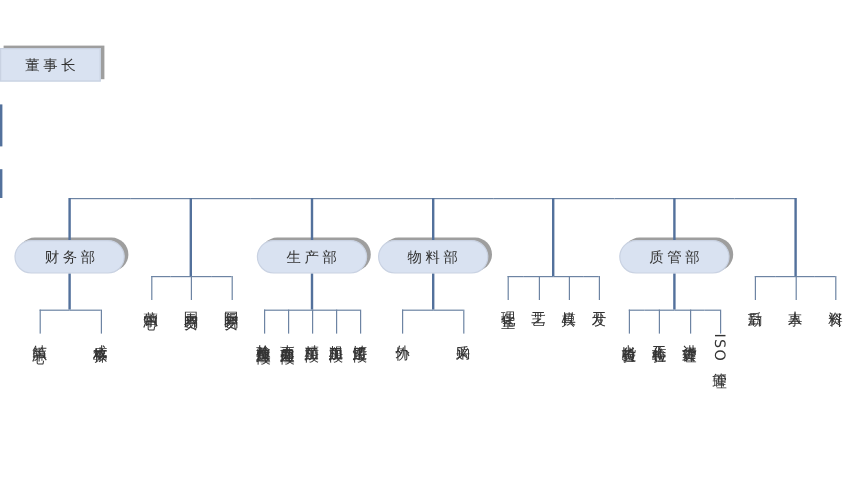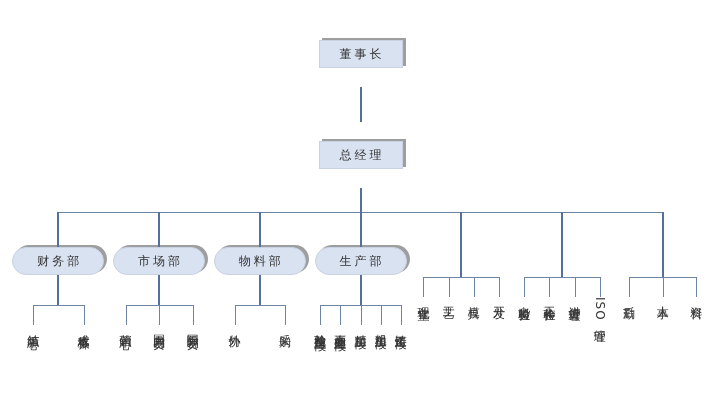--- a/index.html
+++ b/index.html
@@ -14,21 +14,21 @@
     background: #ffffff;
     overflow: hidden;
     font-family: "DejaVu Sans", sans-serif;
     font-size: 12px;
     color: var(--text, #333333);
   }
   
   .top-col {
     display: flex;
     flex-direction: column;
-    align-items: center;
+    align-items: flex-start;
     padding-top: 40px;
     gap: 19px;
   }
   .box {
     box-sizing: border-box;
     height: 28px;
     line-height: 26px;
     text-align: center;
     background: var(--box-fill, #d9e2f1);
     border: 1px solid var(--box-border, #c9d2e2);
@@ -121,97 +121,96 @@
     white-space: nowrap;
   }
 </style>
 </head>
 <body>
 
 <div class="canvas">
   <div class="top-col">
     <div class="box top-box">董事长</div>
     <div class="vstub stub-a"></div>
-    <div class="box top-box">总经理</div>
     <div class="vstub stub-b"></div>
   </div>
   <div class="dept-row" id="deptRow">
       <div class="dept">
         <div class="box dept-box">财务部</div>
         <div class="children">
           <div class="child">
             <div class="vtext">结算中心</div>
           </div>
           <div class="child">
             <div class="vtext">成本核算</div>
           </div>
         </div>
       </div>
       <div class="dept">
-        <div class="box dept-box">市场部</div>
         <div class="children">
           <div class="child">
             <div class="vtext">营销中心</div>
           </div>
           <div class="child">
             <div class="vtext">国内贸易</div>
           </div>
           <div class="child">
             <div class="vtext">国际贸易</div>
           </div>
         </div>
       </div>
       <div class="dept">
+        <div class="box dept-box">生产部</div>
+        <div class="children">
+          <div class="child">
+            <div class="vtext">检验及理工段</div>
+          </div>
+          <div class="child">
+            <div class="vtext">表面处理工段</div>
+          </div>
+          <div class="child">
+            <div class="vtext">精加工段</div>
+          </div>
+          <div class="child">
+            <div class="vtext">粗加工段</div>
+          </div>
+          <div class="child">
+            <div class="vtext">铸造工段</div>
+          </div>
+        </div>
+      </div>
+      <div class="dept">
         <div class="box dept-box">物料部</div>
         <div class="children">
           <div class="child">
             <div class="vtext">外协</div>
           </div>
           <div class="child">
             <div class="vtext">采购</div>
           </div>
         </div>
       </div>
       <div class="dept">
-        <div class="box dept-box">生产部</div>
-        <div class="children">
-          <div class="child">
-            <div class="vtext">检验及理工段</div>
-          </div>
-          <div class="child">
-            <div class="vtext">表面处理工段</div>
-          </div>
-          <div class="child">
-            <div class="vtext">精加工段</div>
-          </div>
-          <div class="child">
-            <div class="vtext">粗加工段</div>
-          </div>
-          <div class="child">
-            <div class="vtext">铸造工段</div>
-          </div>
-        </div>
-      </div>
-      <div class="dept">
         <div class="children">
           <div class="child">
             <div class="vtext">理化室</div>
           </div>
           <div class="child">
             <div class="vtext">工艺</div>
           </div>
           <div class="child">
             <div class="vtext">模具</div>
           </div>
           <div class="child">
             <div class="vtext">开发</div>
           </div>
         </div>
       </div>
       <div class="dept">
+        <div class="box dept-box">质管部</div>
         <div class="children">
           <div class="child">
             <div class="vtext">出货检验</div>
           </div>
           <div class="child">
             <div class="vtext">工作检验</div>
           </div>
           <div class="child">
             <div class="vtext">进货管理</div>
           </div>

